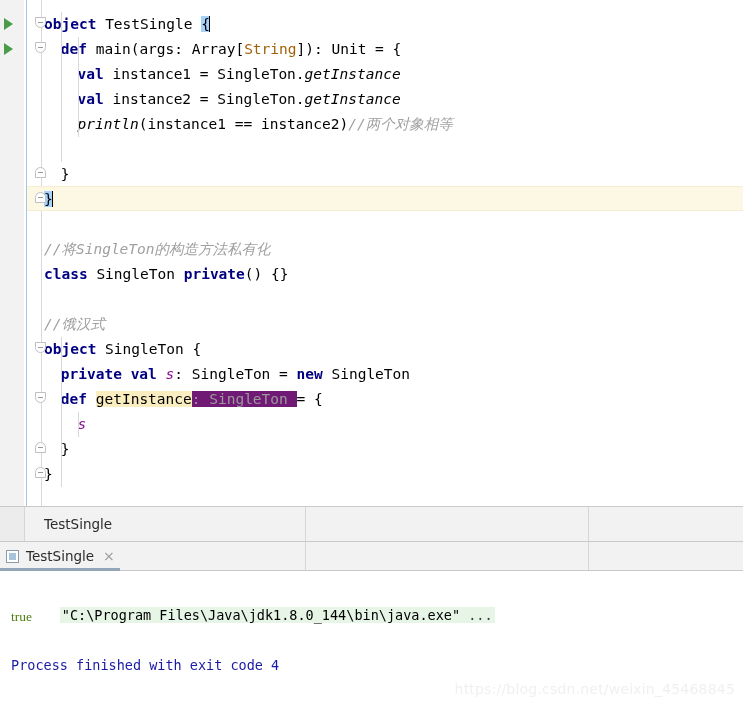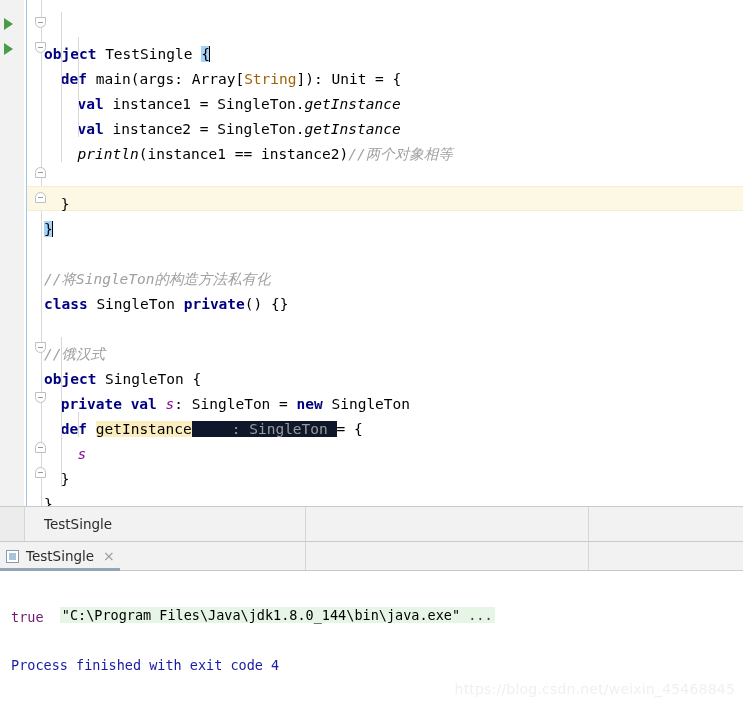--- a/index.html
+++ b/index.html
@@ -103,29 +103,28 @@
     height: 506px;
     font-family: "DejaVu Sans Mono", monospace;
     font-size: 14.5px;
     white-space: pre;
   }
   .line {
     position: absolute;
     left: 44px;
     height: 25px;
     line-height: 25px;
-    margin-top: 30px;
   }
   .kw   { color: #000080; font-weight: bold; }
   .typ  { color: #a16207; }
   .plain{ color: #000000; }
   .meth { color: #000000; font-style: italic; }
   .cmt  { color: #a0a0a0; font-style: italic; }
   .var  { color: #871094; font-style: italic; }
-  .hint { color: #9a9a9a; background: #0f172a; padding-left: 40px; }
+  .hint { color: #9a9a9a; background: #701a75; }
   .hl-ident { background: #faeec1; }
   .sel  { background: #a6d2fa; }
 
   .caret {
     display: inline-block;
     width: 1px;
     height: 16px;
     background: #000;
     vertical-align: -3px;
     margin-left: -1px;
@@ -251,21 +250,21 @@
     height: 24px;
     line-height: 24px;
     white-space: pre;
   }
   .cmdline {
     background: #e6f5e6;
     color: #000000;
     padding: 0 2px;
   }
   .cmdline .ellipsis { color: #3c3c3c; }
-  .out-black { color: #701a75; }
+  .out-black { color: #4d7c0f; font-family: Liberation Serif, serif; }
   .out-blue  { color: #1a1aa6; }
 
   
   #watermark {
     position: absolute;
     right: 8px;
     bottom: 14px;
     font-family: "DejaVu Sans", sans-serif;
     font-size: 14px;
     color: #f0f0f0;

